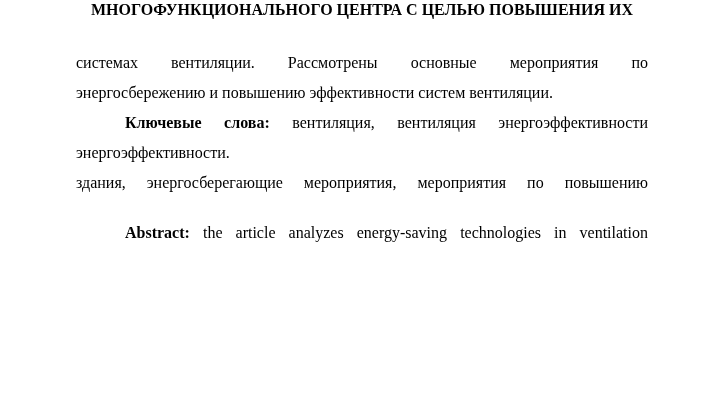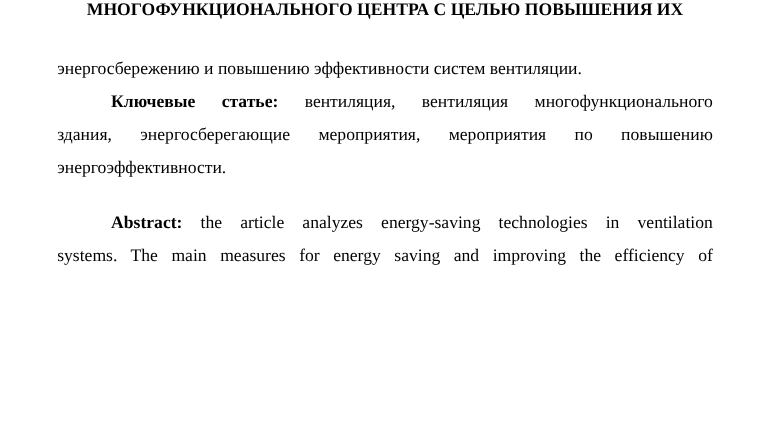--- a/index.html
+++ b/index.html
@@ -10,21 +10,21 @@
   .page {
     position: relative;
     width: 709px;
     height: 400px;
     background: #ffffff;
     color: #000000;
     font-family: "Liberation Serif", "DejaVu Serif", serif;
     font-size: 16px;
     overflow: hidden;
     box-sizing: border-box;
-    padding-left: 52px;
+    padding-left: 76px;
     padding-right: 61px;
   }
   .doc {
     margin-top: -5px;
   }
   .title {
     font-weight: bold;
     text-align: center;
     margin: 0;
     padding: 0;
@@ -59,31 +59,31 @@
 <div class="page">
   <div class="doc">
 
     <h1 class="title">
       <div class="tline">МНОГОФУНКЦИОНАЛЬНОГО ЦЕНТРА С ЦЕЛЬЮ ПОВЫШЕНИЯ ИХ</div>
     </h1>
 
     <div class="spacer-a"></div>
 
     <div class="para">
+      <div class="line jst">системах вентиляции. Рассмотрены основные мероприятия по</div>
       <div class="line">энергосбережению и повышению эффективности систем вентиляции.</div>
     </div>
 
     <div class="para">
-      <div class="line jst indent"><b>Ключевые статье:</b> <span>вентиляция, вентиляция многофункционального</span></div>
+      <div class="line jst indent"><b>Ключевые слова:</b> <span>вентиляция, вентиляция энергоэффективности</span></div>
+      <div class="line">энергоэффективности.</div>
       <div class="line jst">здания, энергосберегающие мероприятия, мероприятия по повышению</div>
-      <div class="line">энергоэффективности.</div>
     </div>
 
     <div class="spacer-b"></div>
 
     <div class="para">
       <div class="line jst indent"><b>Abstract:</b> <span>the article analyzes energy-saving technologies in ventilation</span></div>
-      <div class="line jst">systems. The main measures for energy saving and improving the efficiency of</div>
     </div>
 
 
   </div>
 </div>
 
 </body></html>

